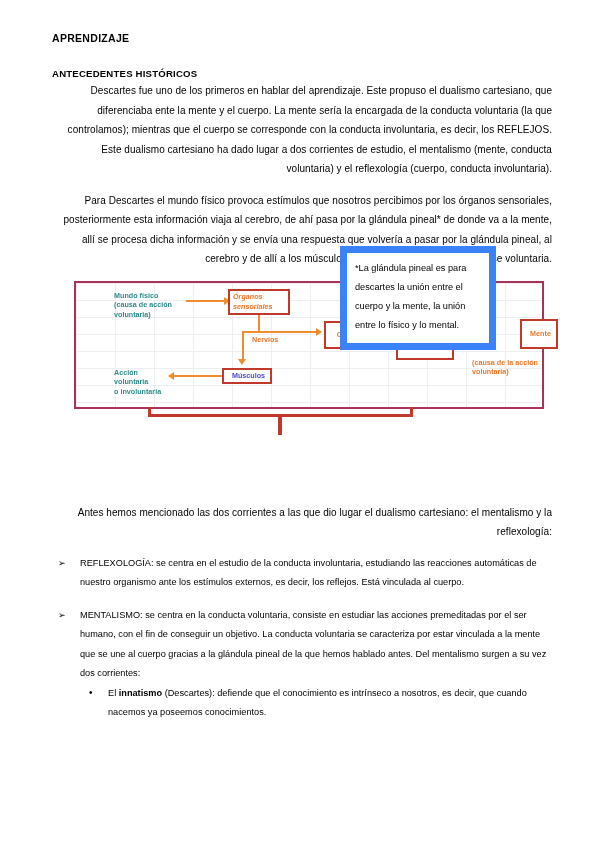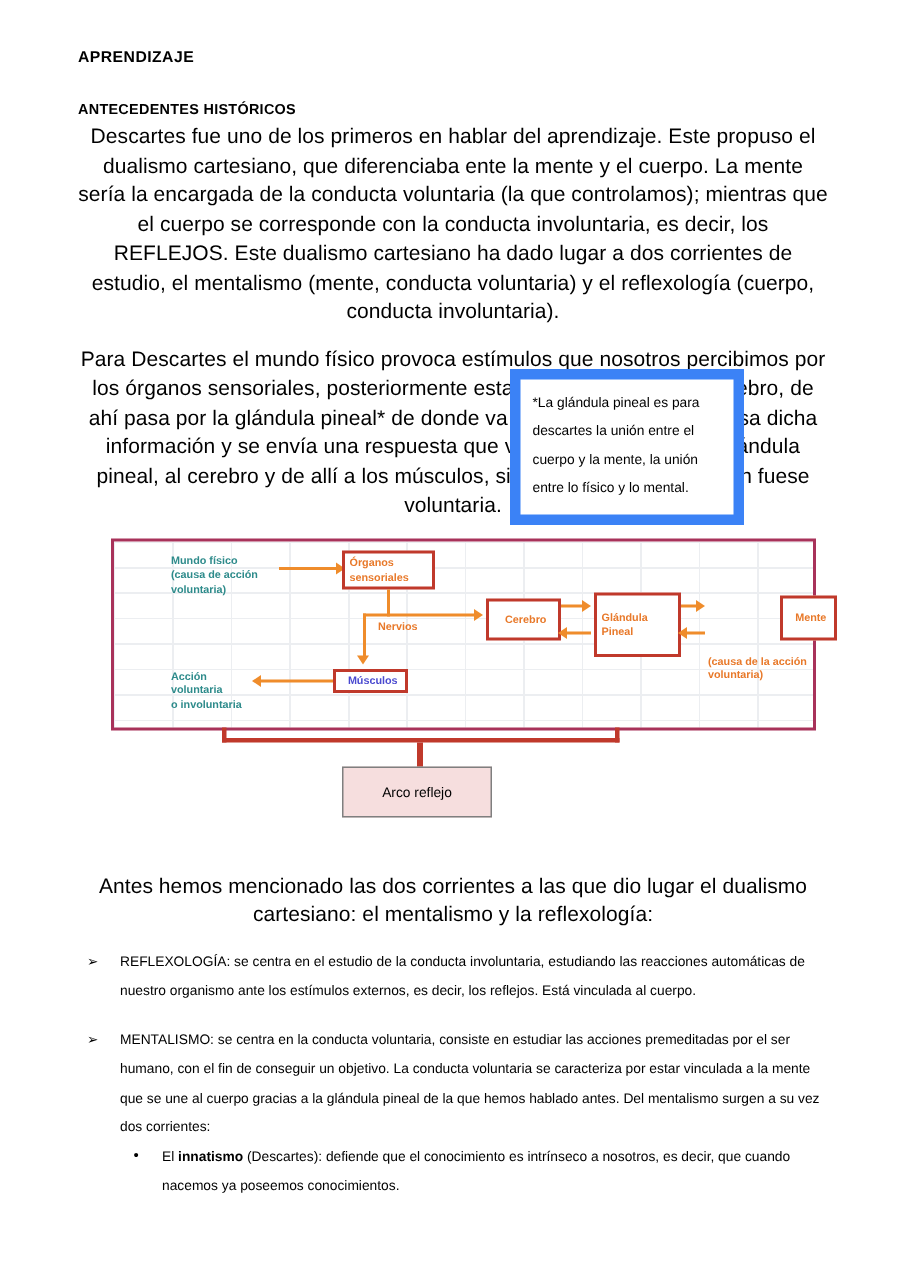--- a/index.html
+++ b/index.html
@@ -45,24 +45,24 @@
   }
   .sub-title {
     font-size: 9.6px;
     font-weight: bold;
     letter-spacing: 0.2px;
     margin: 0 0 2px 0;
   }
 
   
   p.body {
-    font-size: 14px;
+    font-size: 10px;
     line-height: 19.5px;
     margin: 0 0 12px 0;
-    text-align: center;
+    text-align: right;
     letter-spacing: 0.05px;
   }
   p.narrow {
     width: 300px;
   }
 
   
   .callout {
     position: absolute;
     left: 340px;
@@ -239,21 +239,21 @@
 
         <div class="dlabel teal" style="left:38px; top:8px;">
           <div>Mundo físico</div>
           <div>(causa de acción</div>
           <div>voluntaria)</div>
         </div>
 
         <div class="arrow-h" style="left:110px; top:17px; width:40px;"></div>
         <div class="head head-r" style="left:148px; top:14px;"></div>
 
-        <div class="dbox" style="left:152px; top:6px; width:62px; height:26px; flex-direction:column; align-items:flex-start; justify-content:center;">
+        <div class="dbox" style="left:152px; top:6px; width:62px; height:26px; flex-direction:column; align-items:flex-start; justify-content:center;font-style:italic;">
           <div>Órganos</div>
           <div>sensoriales</div>
         </div>
 
         <div class="arrow-v" style="left:182px; top:32px; height:17px;"></div>
         <div class="arrow-h" style="left:182px; top:48px; width:60px;"></div>
         <div class="head head-r" style="left:240px; top:45px;"></div>
 
         <div class="dlabel orange" style="left:176px; top:52px;">Nervios</div>
 
@@ -295,21 +295,20 @@
         <div class="dlabel teal" style="left:38px; top:85px;">
           <div>Acción</div>
           <div>voluntaria</div>
           <div>o involuntaria</div>
         </div>
 
       </div>
 
       <div class="bracket-inner"></div>
       <div class="bracket-stem"></div>
-      <div class="arco-box">Arco reflejo</div>
     </div>
 
     <p class="body" style="margin-top:22px;">Antes hemos mencionado las dos corrientes a las que dio lugar el dualismo cartesiano: el mentalismo y la reflexología:</p>
 
     <ul class="lvl1">
       <li>
         <span class="mark">➢</span>
         <span>REFLEXOLOGÍA: se centra en el estudio de la conducta involuntaria, estudiando las reacciones automáticas de nuestro organismo ante los estímulos externos, es decir, los reflejos. Está vinculada al cuerpo.</span>
       </li>
       <li>

